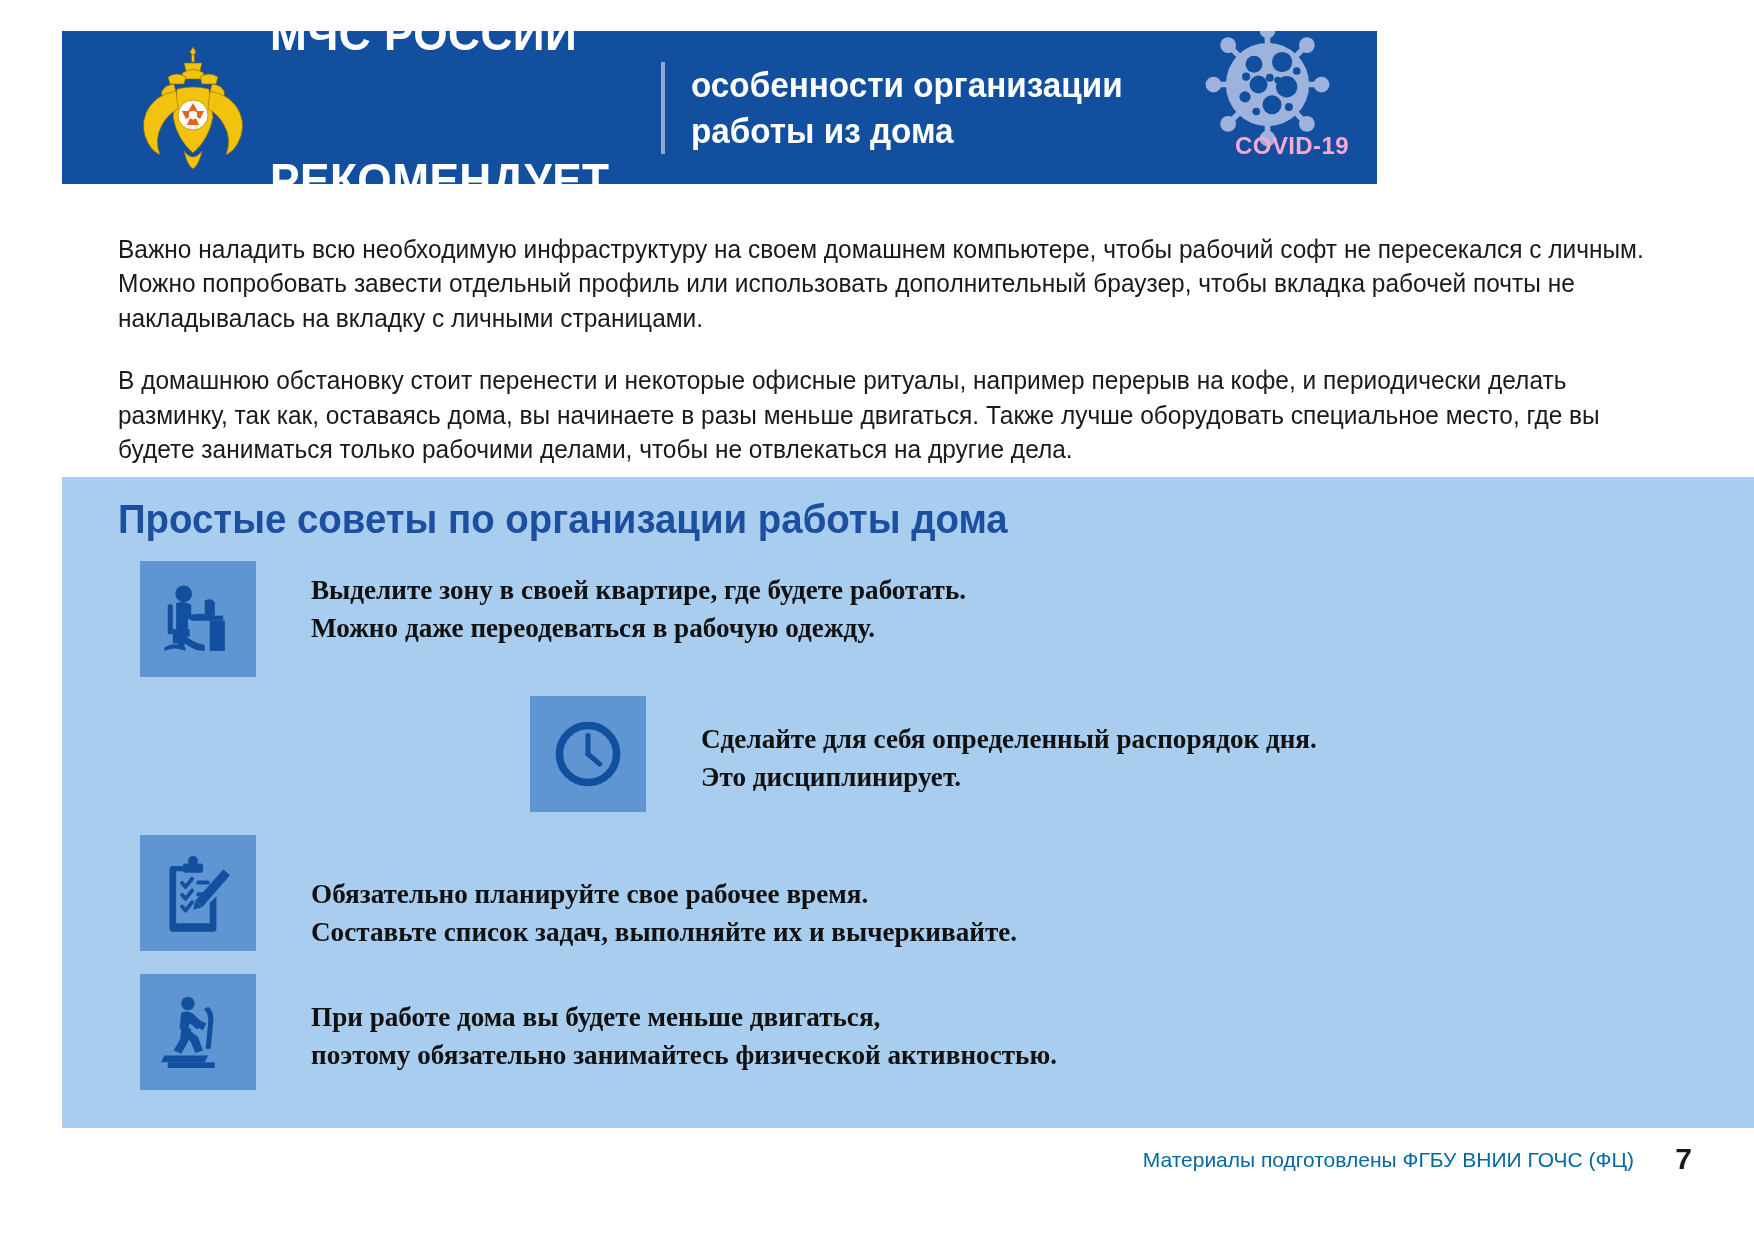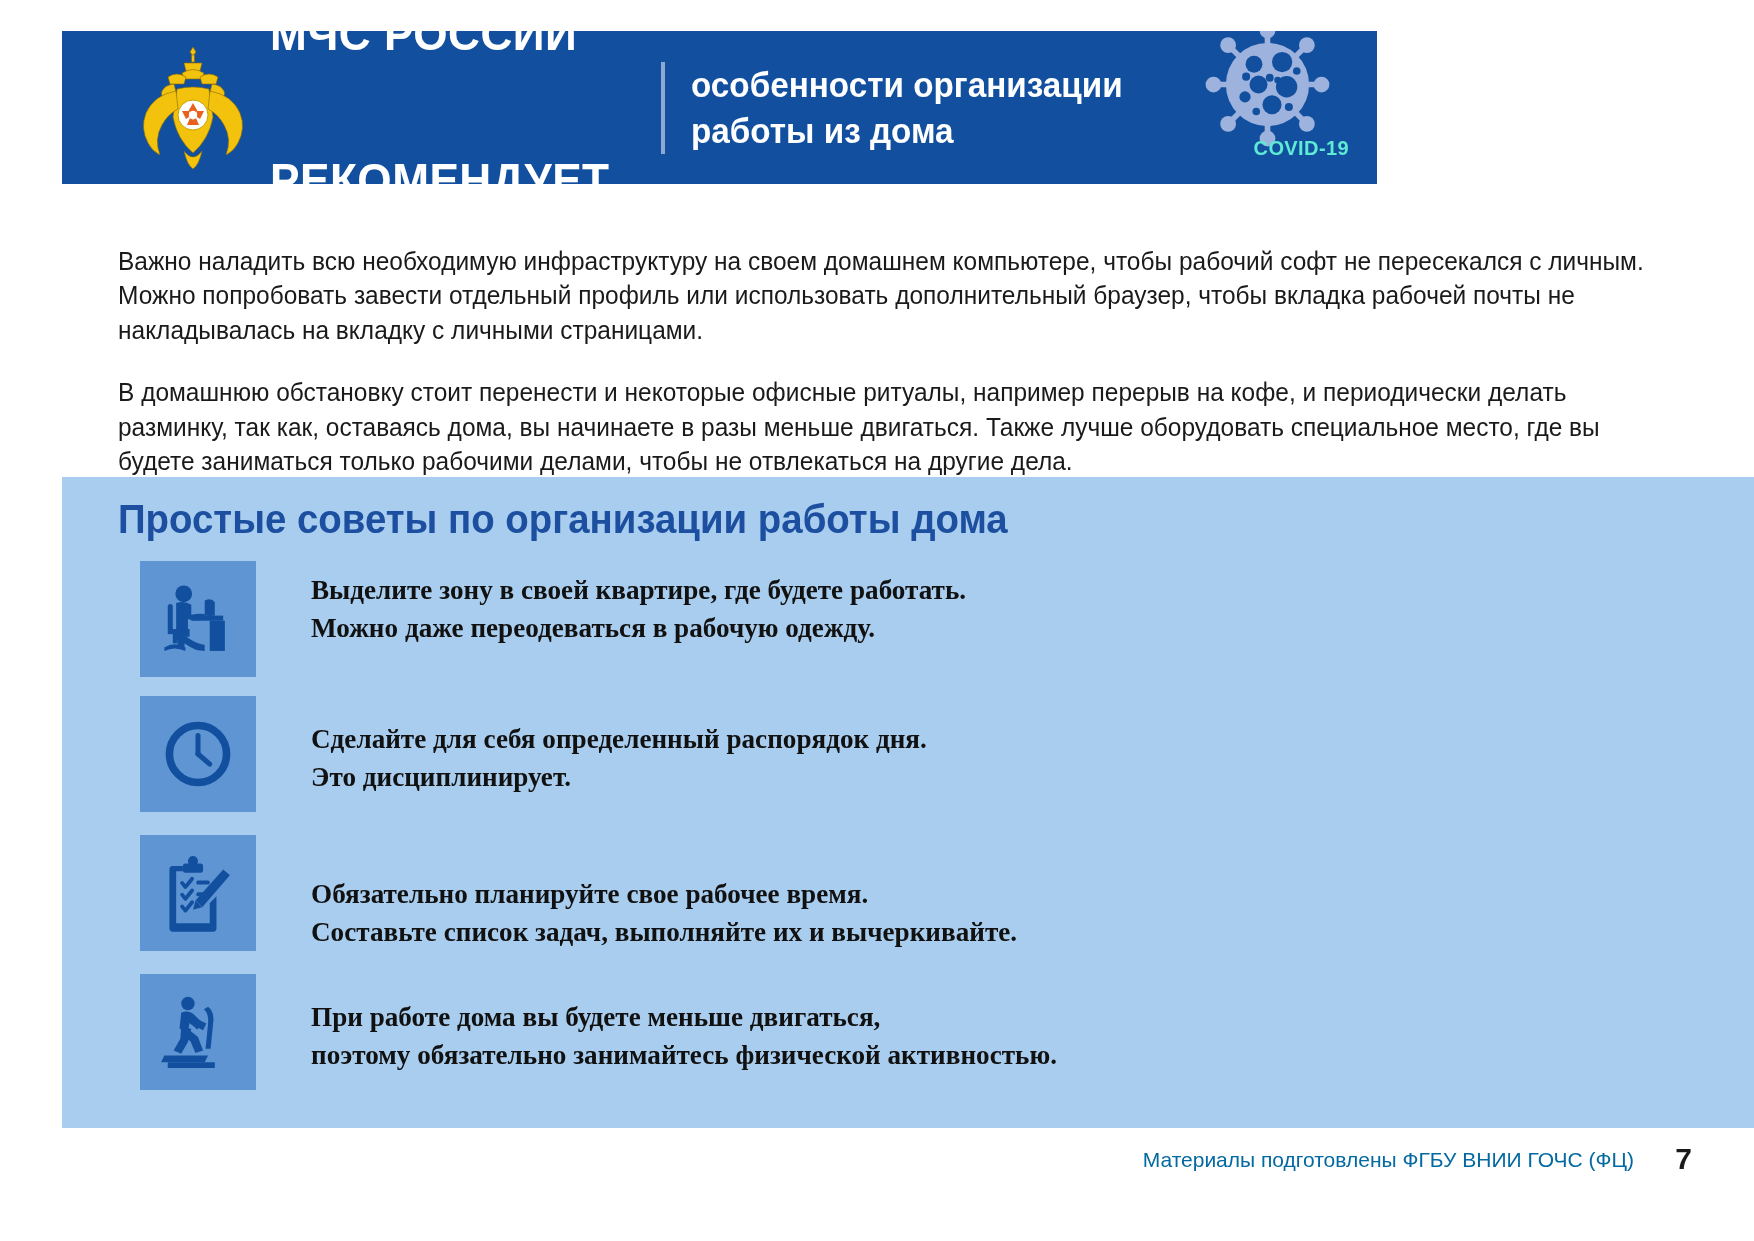--- a/index.html
+++ b/index.html
@@ -85,32 +85,32 @@
     right: 42px;
     top: -14px;
     width: 135px;
     height: 135px;
   }
   .virus svg { display: block; width: 100%; height: 100%; }
   .covid-label {
     position: absolute;
     right: 28px;
     bottom: 24px;
-    color: #5eead4;
-    font-size: 20px;
+    color: #f9a8d4;
+    font-size: 24px;
     font-weight: 700;
     letter-spacing: 0.4px;
     white-space: nowrap;
   }
 
   
   .paragraphs {
     position: absolute;
     left: 118px;
-    top: 244px;
+    top: 232px;
     width: 1560px;
   }
   .para {
     color: #1a1a1a;
     font-size: 25.5px;
     line-height: 1.35;
     transform: scaleX(0.96);
     transform-origin: left top;
     margin-bottom: 28px;
   }
@@ -168,21 +168,21 @@
     font-weight: 700;
     line-height: 1.35;
     padding-top: 12px;
     transform: scaleX(0.97);
     transform-origin: left top;
   }
   .tip-line { display: block; white-space: pre; }
 
   
   .tip-row.r1 .tip-text { padding-top: 10px; }
-  .tip-row.r2 { margin-bottom: 23px; }
+  .tip-row.r2 { margin-bottom: 23px; justify-content: center; }
   .tip-row.r2 .tip-text { padding-top: 24px; }
   .tip-row.r3 { margin-bottom: 23px; align-items: flex-end; }
   .tip-row.r3 .tip-text { padding-top: 22px; }
   .tip-row.r4 .tip-text { padding-top: 24px; }
 
   
   .footer {
     position: absolute;
     left: 0;
     top: 1148px;

